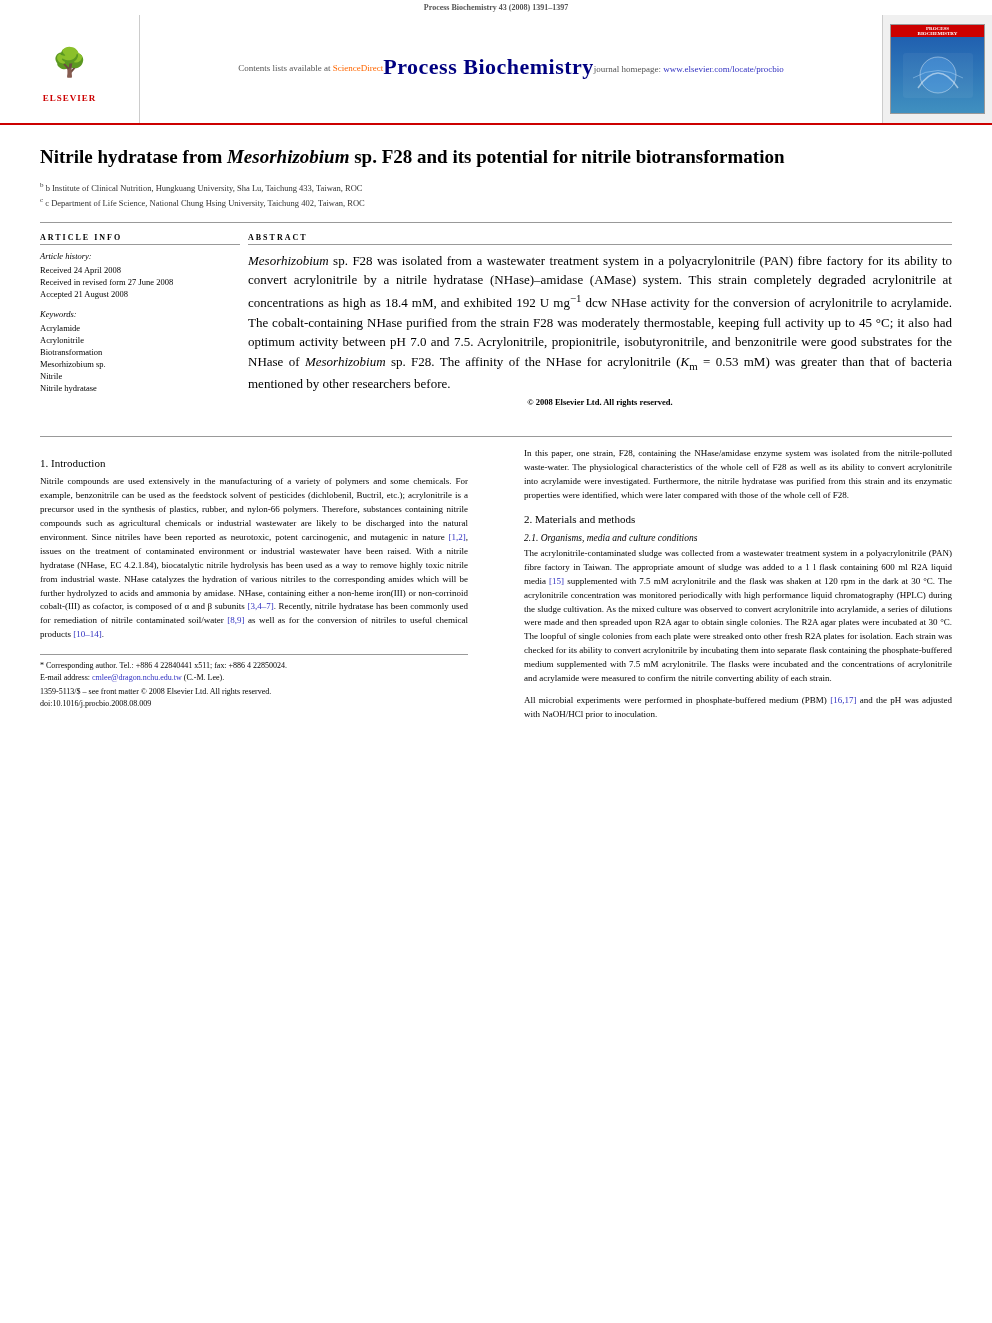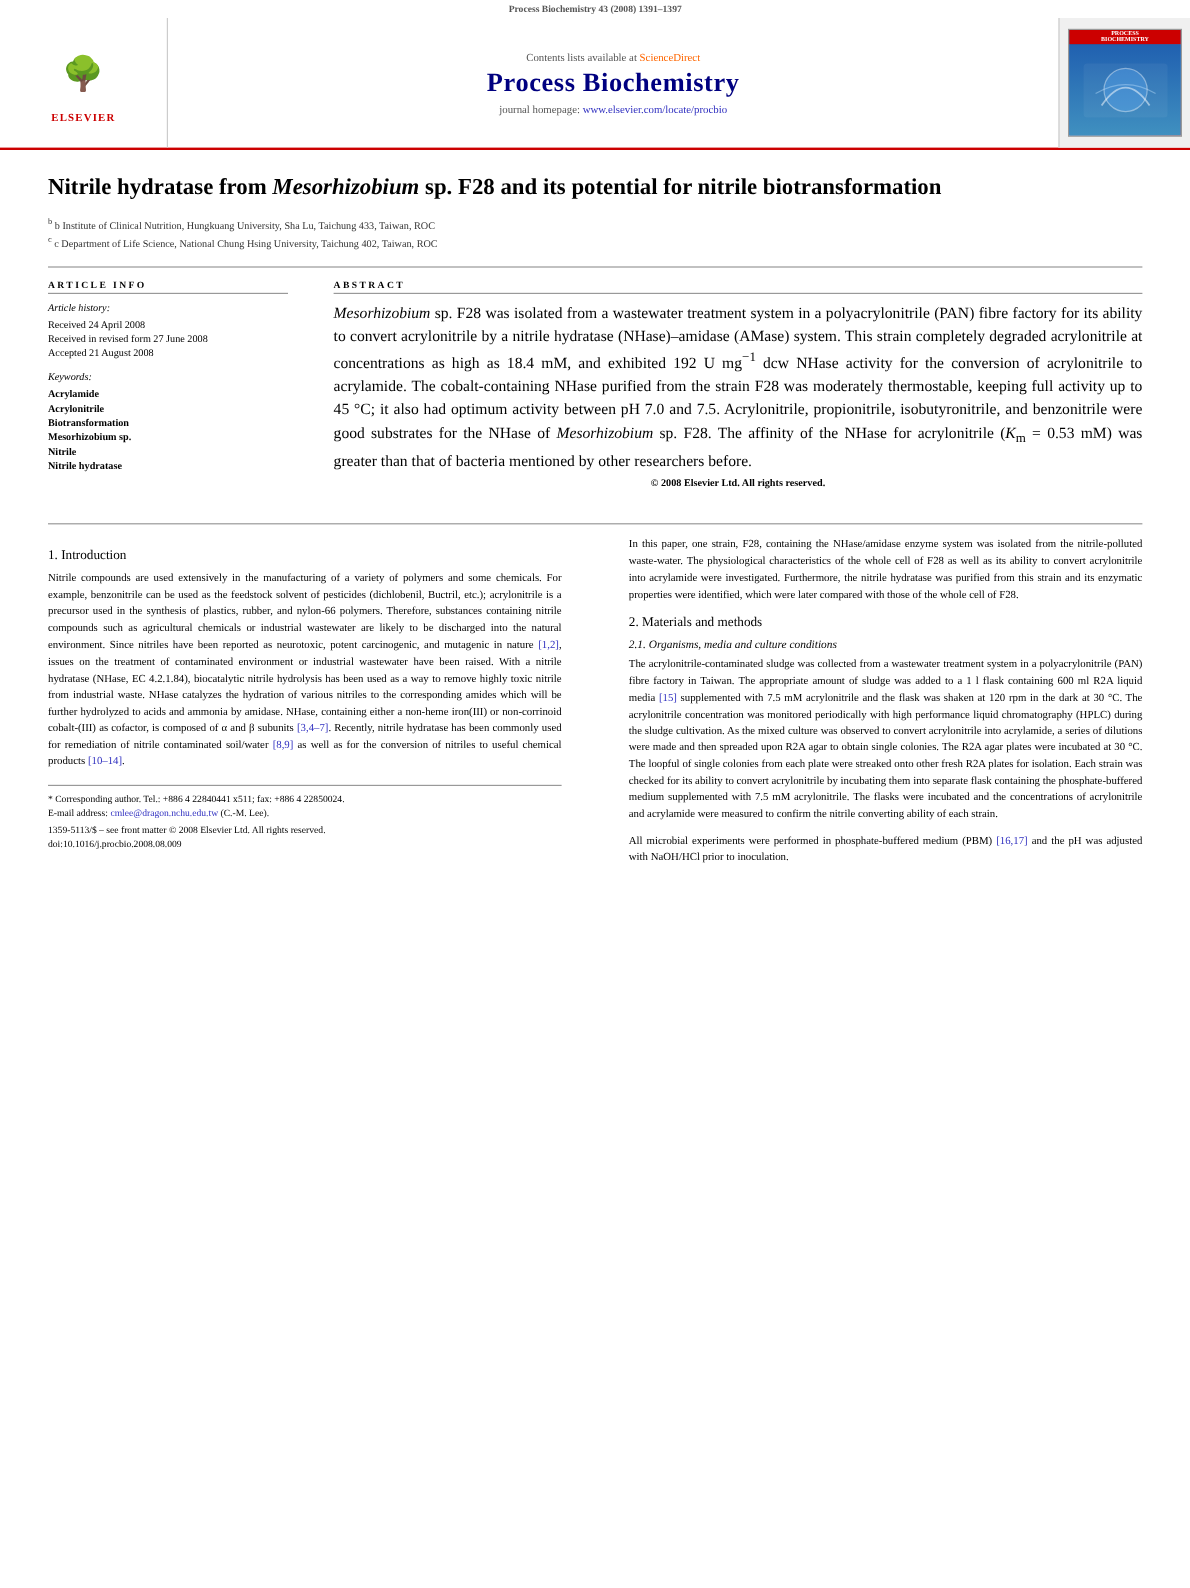--- a/index.html
+++ b/index.html
@@ -47,21 +47,20 @@
     .elsevier-text {
       font-size: 9px;
       color: #c00;
       font-weight: bold;
       letter-spacing: 1px;
       margin-top: 2px;
     }
     .journal-center {
       flex: 1;
       display: flex;
-      flex-direction: column;
       align-items: center;
       justify-content: center;
       padding: 5px 10px;
     }
     .journal-name {
       font-size: 22px;
       color: #000080;
       font-weight: bold;
       font-family: 'Times New Roman', Times, serif;
       letter-spacing: 0.5px;
@@ -160,21 +159,21 @@
     
     .divider {
       border: none;
       border-top: 1px solid #999;
       margin: 10px 0;
     }
 
     
     .two-col {
       display: flex;
-      gap: 38px;
+      gap: 8px;
       margin-bottom: 29px;
     }
     .left-col {
       width: 200px;
       min-width: 200px;
     }
     .right-col {
       flex: 1;
     }
 
@@ -205,21 +204,20 @@
       font-size: 8.5px;
       font-style: italic;
       margin-bottom: 4px;
       color: #000;
       margin-top: 10px;
     }
     .keyword-item {
       font-size: 8.5px;
       color: #000;
       margin-bottom: 2px;
-      font-weight: bold;
     }
 
     .abstract-text {
       font-size: 13px;
       color: #000;
       line-height: 1.5;
       text-align: justify;
     }
     .abstract-text em {
       font-style: italic;

